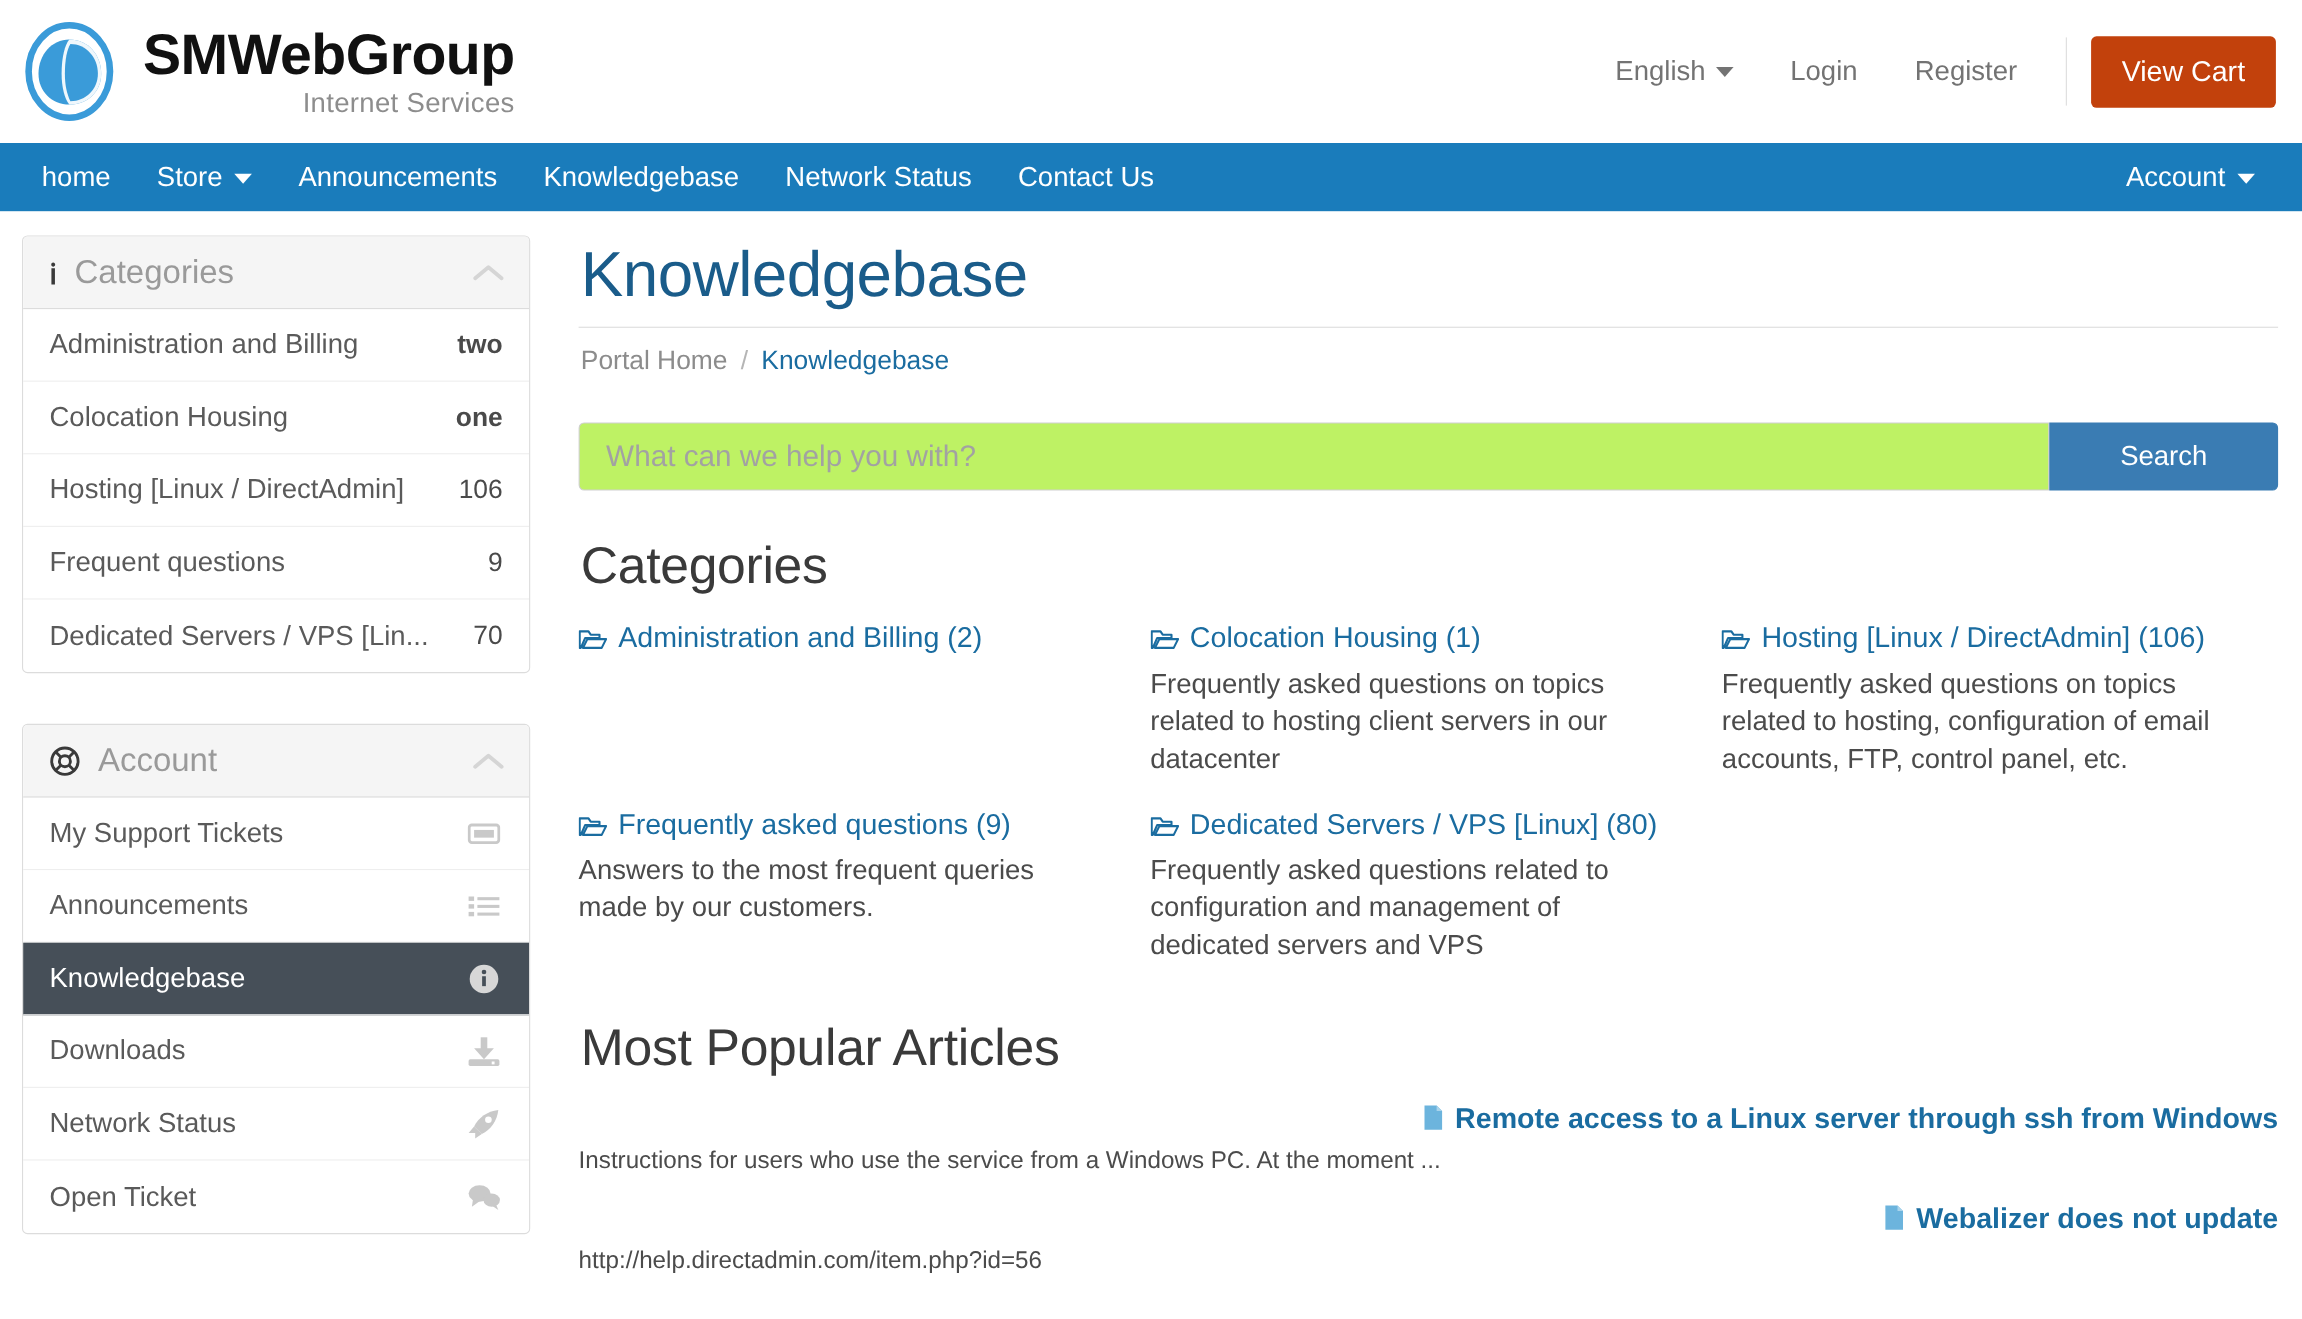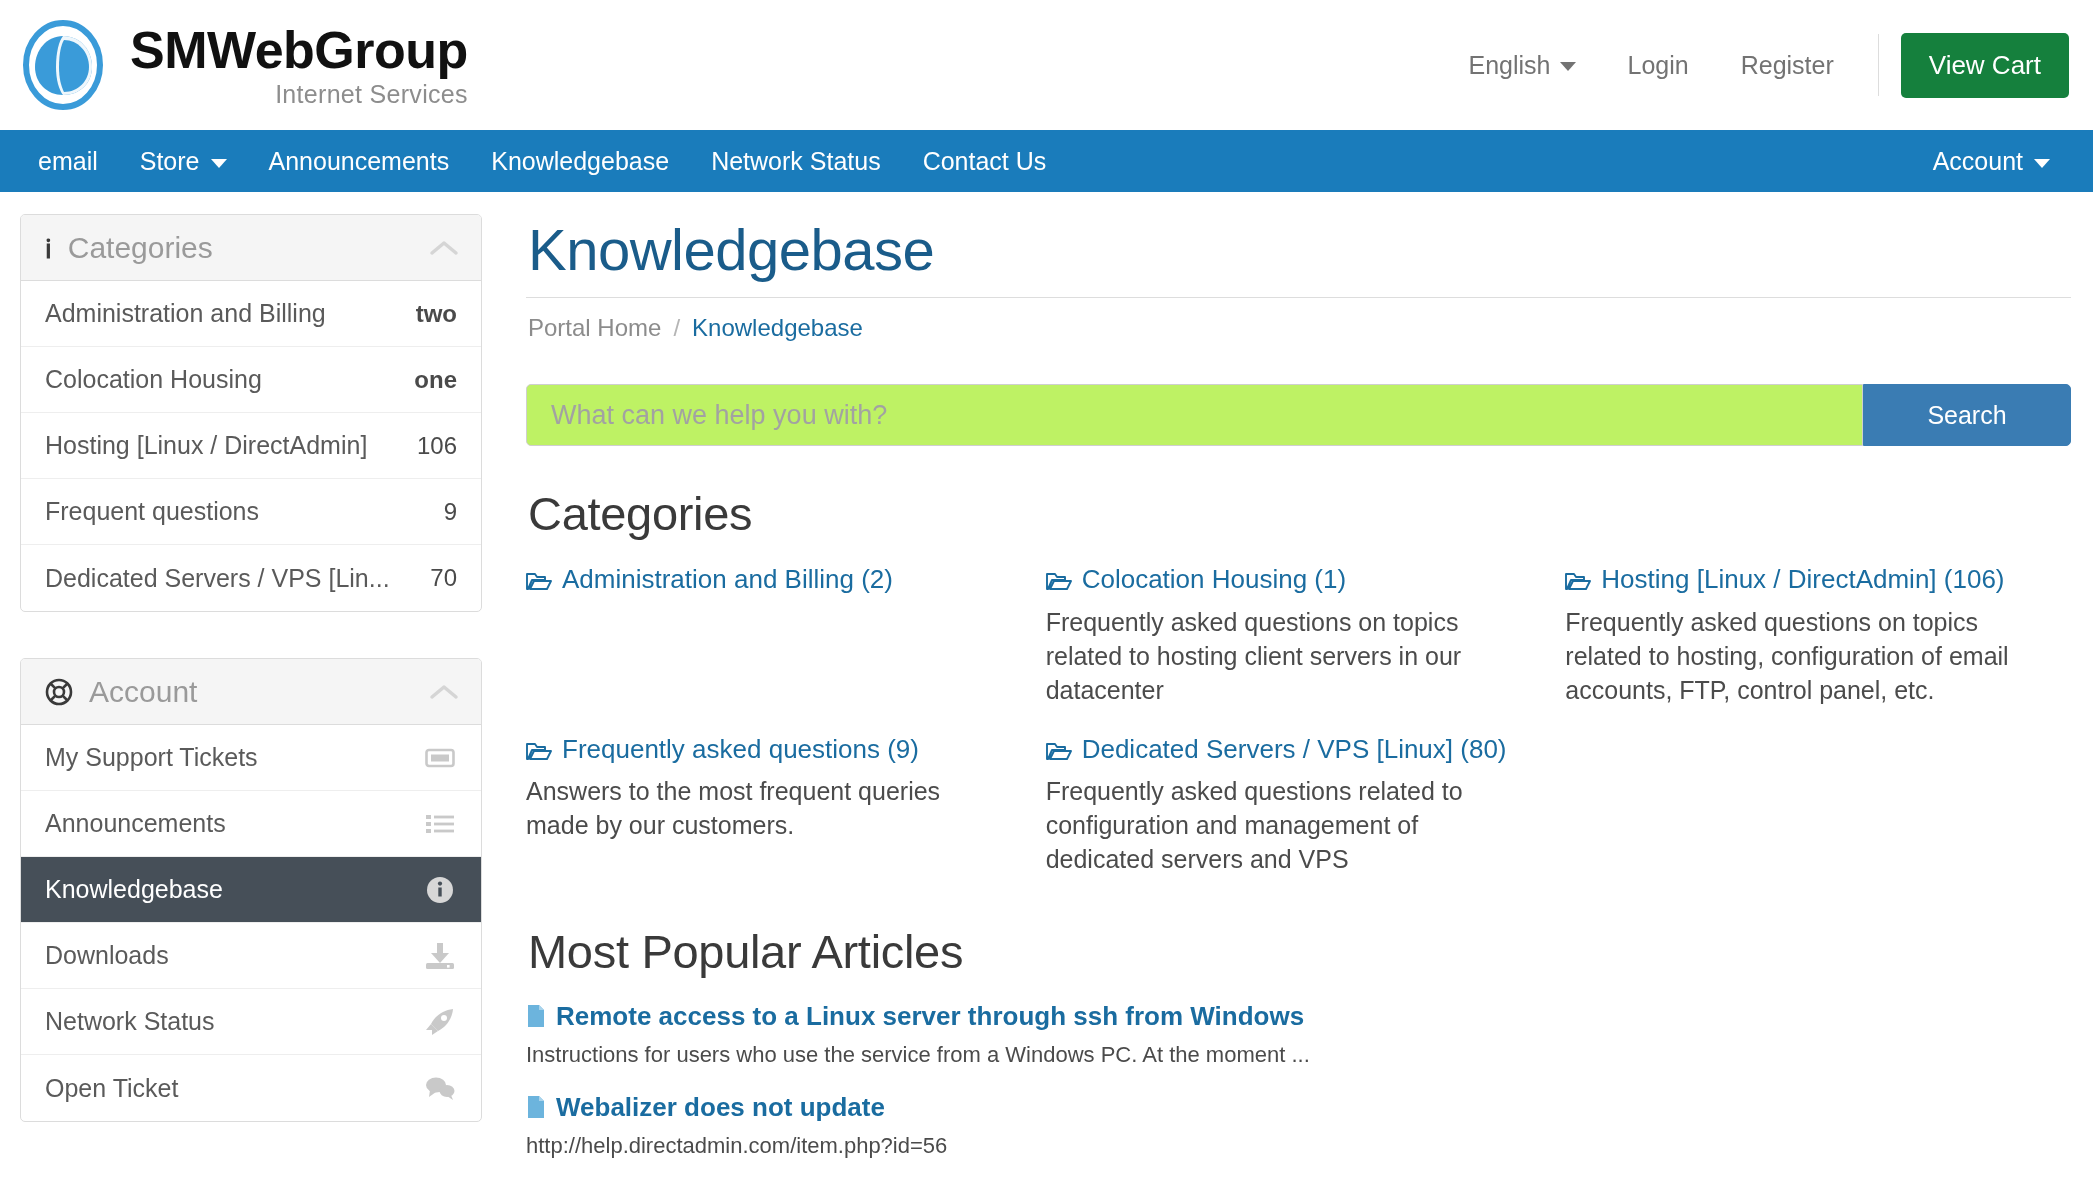--- a/index.html
+++ b/index.html
@@ -44,21 +44,21 @@
     width: 0; height: 0; margin-left: 9px;
     border-left: 8px solid transparent;
     border-right: 8px solid transparent;
     border-top: 9px solid #737373;
     vertical-align: middle;
   }
   .top-divider {
     width: 1px; height: 62px; background: #dddddd; margin: 0 22px 0 18px;
   }
   .btn-cart {
-    background: #15803d; color: #ffffff;
+    background: #c2410c; color: #ffffff;
     font-size: 26px; border: none; border-radius: 5px;
     padding: 17px 28px; cursor: pointer;
     font-family: "Liberation Sans", sans-serif;
   }
 
   
   .navbar {
     background: #1a7cbb; height: 62px;
     display: flex; align-items: center;
     padding: 0 22px; color: #ffffff;
@@ -193,21 +193,21 @@
   }
   .cat-desc {
     font-size: 25px; color: #4b4b4b; line-height: 1.36;
     margin: 0; padding-left: 0;
   }
 
   .article { margin-bottom: 22px; }
   .article-title {
     font-size: 26px; color: #1a6ca0; font-weight: bold;
     text-decoration: none; cursor: pointer;
-    display: block; line-height: 1.2; margin-bottom: 6px;
+    display: block; line-height: 1.2; margin-bottom: 6px; text-align: right;
   }
   .doc-icon { display: inline-block; vertical-align: -3px; margin-right: 10px; }
   .article-desc { font-size: 22px; color: #4b4b4b; margin: 0; line-height: 1.3; }
 </style>
 </head>
 <body>
 
 <div class="top-header">
   <div class="brand">
     <span class="brand-logo">
@@ -227,21 +227,21 @@
   <div class="top-right">
     <a class="top-link"><span>English</span><span class="caret-down"></span></a>
     <a class="top-link">Login</a>
     <a class="top-link">Register</a>
     <span class="top-divider"></span>
     <button class="btn-cart">View Cart</button>
   </div>
 </div>
 
 <div class="navbar">
-  <a class="nav-item first">email</a>
+  <a class="nav-item first">home</a>
   <a class="nav-item"><span>Store</span><span class="caret-white"></span></a>
   <a class="nav-item">Announcements</a>
   <a class="nav-item">Knowledgebase</a>
   <a class="nav-item">Network Status</a>
   <a class="nav-item">Contact Us</a>
   <div class="nav-right">
     <a class="nav-item"><span>Account</span><span class="caret-white"></span></a>
   </div>
 </div>
 

